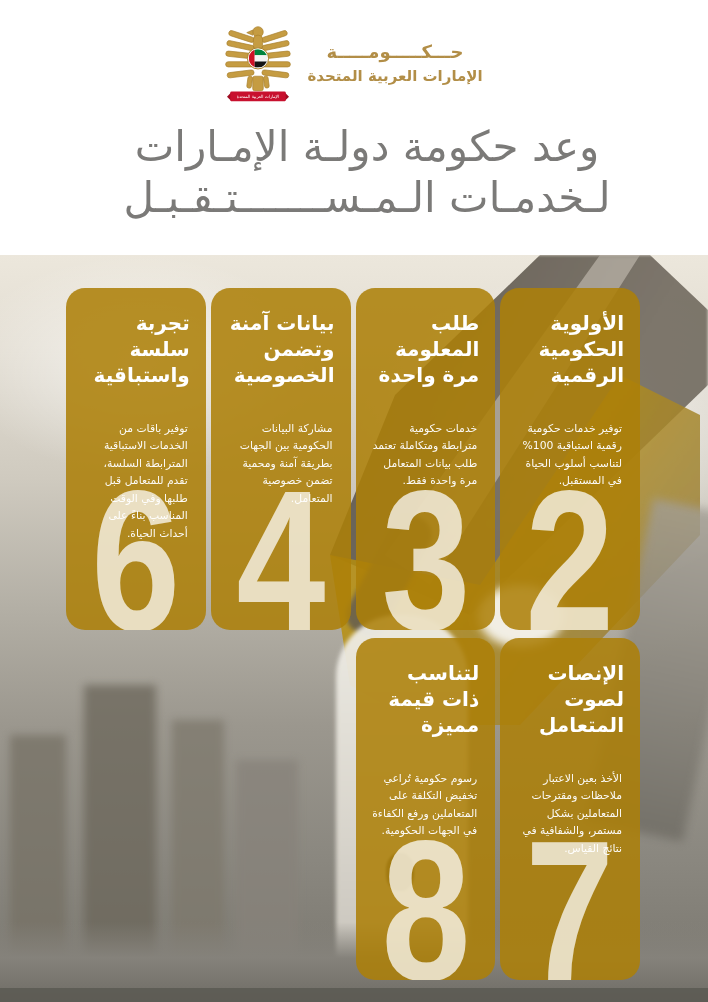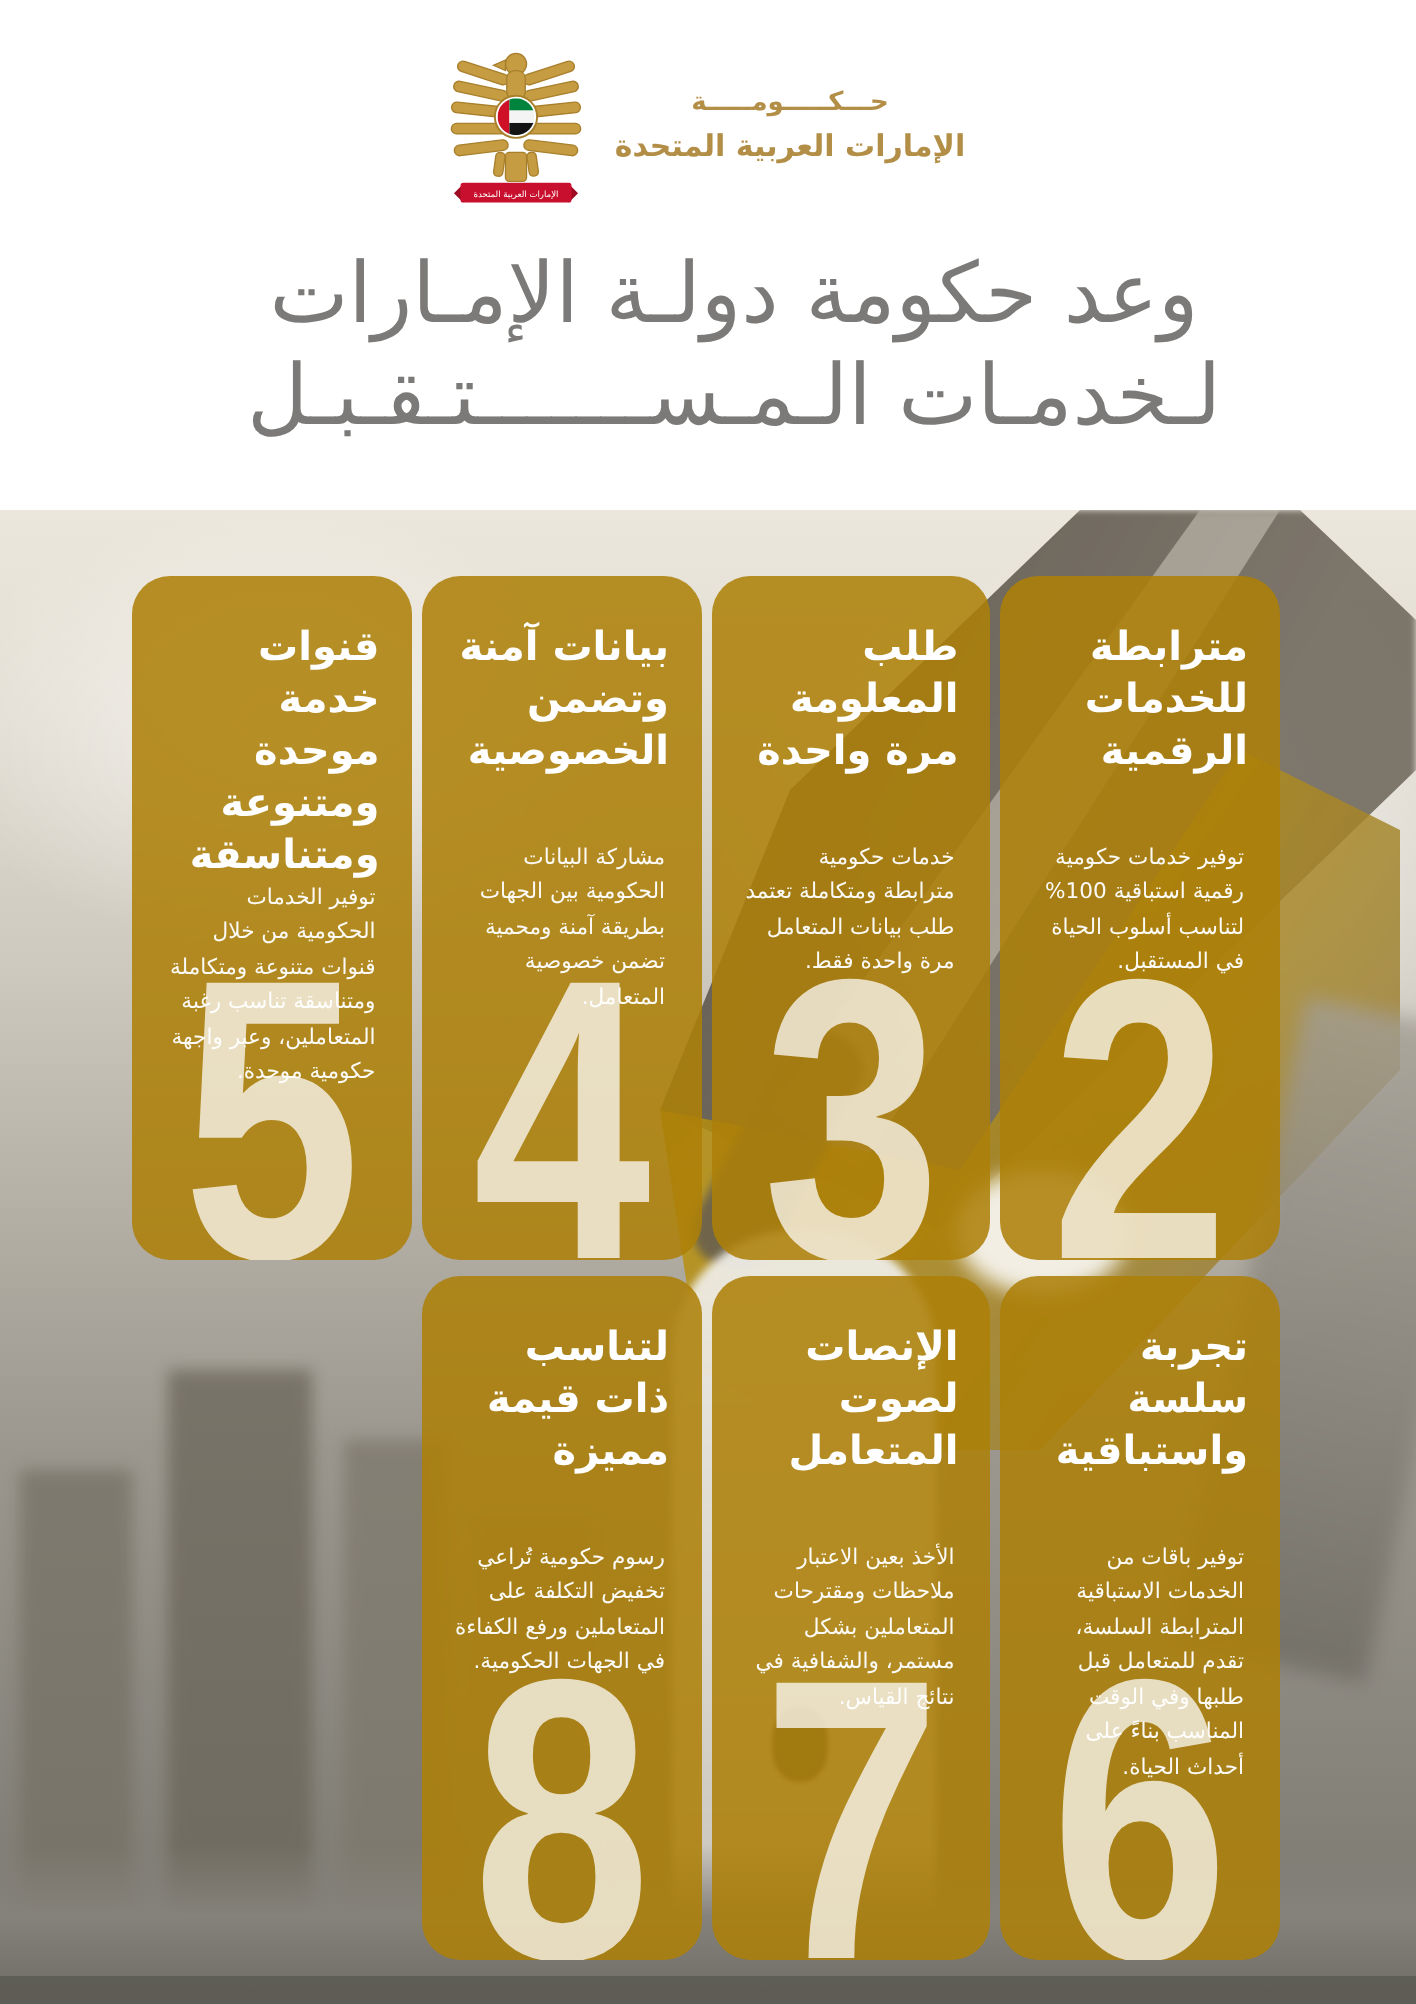--- a/index.html
+++ b/index.html
@@ -9,21 +9,21 @@
     font-family:"DejaVu Sans", sans-serif;
   }
 
   
   .logo{
     position:absolute; top:22px; left:0; width:100%;
     display:flex; justify-content:center; align-items:center; gap:16px;
   }
   .logo-emblem{flex:0 0 auto;}
   .logo-text{direction:rtl; text-align:center; color:#b28e47; line-height:1.5;}
-  .logo-line1{font-size:13px; font-weight:bold; letter-spacing:0;}
+  .logo-line1{font-size:18px; font-weight:bold; letter-spacing:0;}
   .logo-line2{font-size:15px; font-weight:bold;}
 
   
   .title{
     position:absolute; top:108px; left:0; width:100%;
     margin:13px; direction:rtl; text-align:center;
     color:#7b7a78; font-weight:normal; font-size:42px; line-height:1.22;
   }
   .title span{display:block;}
 
@@ -199,40 +199,35 @@
         <i></i>
         <i></i>
         <i></i>
       </div>
     <div class="shape ground"></div>
     <div class="shape ground-dark"></div>
   </div>
 
   <div class="grid" id="cards-grid">
       <div class="card" lang="ar">
-      <div class="card-title">مترابطة للخدمات الرقمية</div>
+      <div class="card-title">الأولوية الحكومية الرقمية</div>
       <div class="card-desc">توفير خدمات حكومية رقمية استباقية 100% لتناسب أسلوب الحياة في المستقبل.</div>
       <div class="card-number">2</div>
     </div>
       <div class="card" lang="ar">
       <div class="card-title">طلب المعلومة مرة واحدة</div>
       <div class="card-desc">خدمات حكومية مترابطة ومتكاملة تعتمد طلب بيانات المتعامل مرة واحدة فقط.</div>
       <div class="card-number">3</div>
     </div>
       <div class="card" lang="ar">
       <div class="card-title">بيانات آمنة وتضمن الخصوصية</div>
       <div class="card-desc">مشاركة البيانات الحكومية بين الجهات بطريقة آمنة ومحمية تضمن خصوصية المتعامل.</div>
       <div class="card-number">4</div>
     </div>
       <div class="card" lang="ar">
-      <div class="card-title">قنوات خدمة موحدة ومتنوعة ومتناسقة</div>
-      <div class="card-desc">توفير الخدمات الحكومية من خلال قنوات متنوعة ومتكاملة ومتناسقة تناسب رغبة المتعاملين، وعبر واجهة حكومية موحدة.</div>
-      <div class="card-number">5</div>
-    </div>
-      <div class="card" lang="ar">
       <div class="card-title">تجربة سلسة واستباقية</div>
       <div class="card-desc">توفير باقات من الخدمات الاستباقية المترابطة السلسة، تقدم للمتعامل قبل طلبها وفي الوقت المناسب بناءً على أحداث الحياة.</div>
       <div class="card-number">6</div>
     </div>
       <div class="card" lang="ar">
       <div class="card-title">الإنصات لصوت المتعامل</div>
       <div class="card-desc">الأخذ بعين الاعتبار ملاحظات ومقترحات المتعاملين بشكل مستمر، والشفافية في نتائج القياس.</div>
       <div class="card-number">7</div>
     </div>
       <div class="card" lang="ar">

